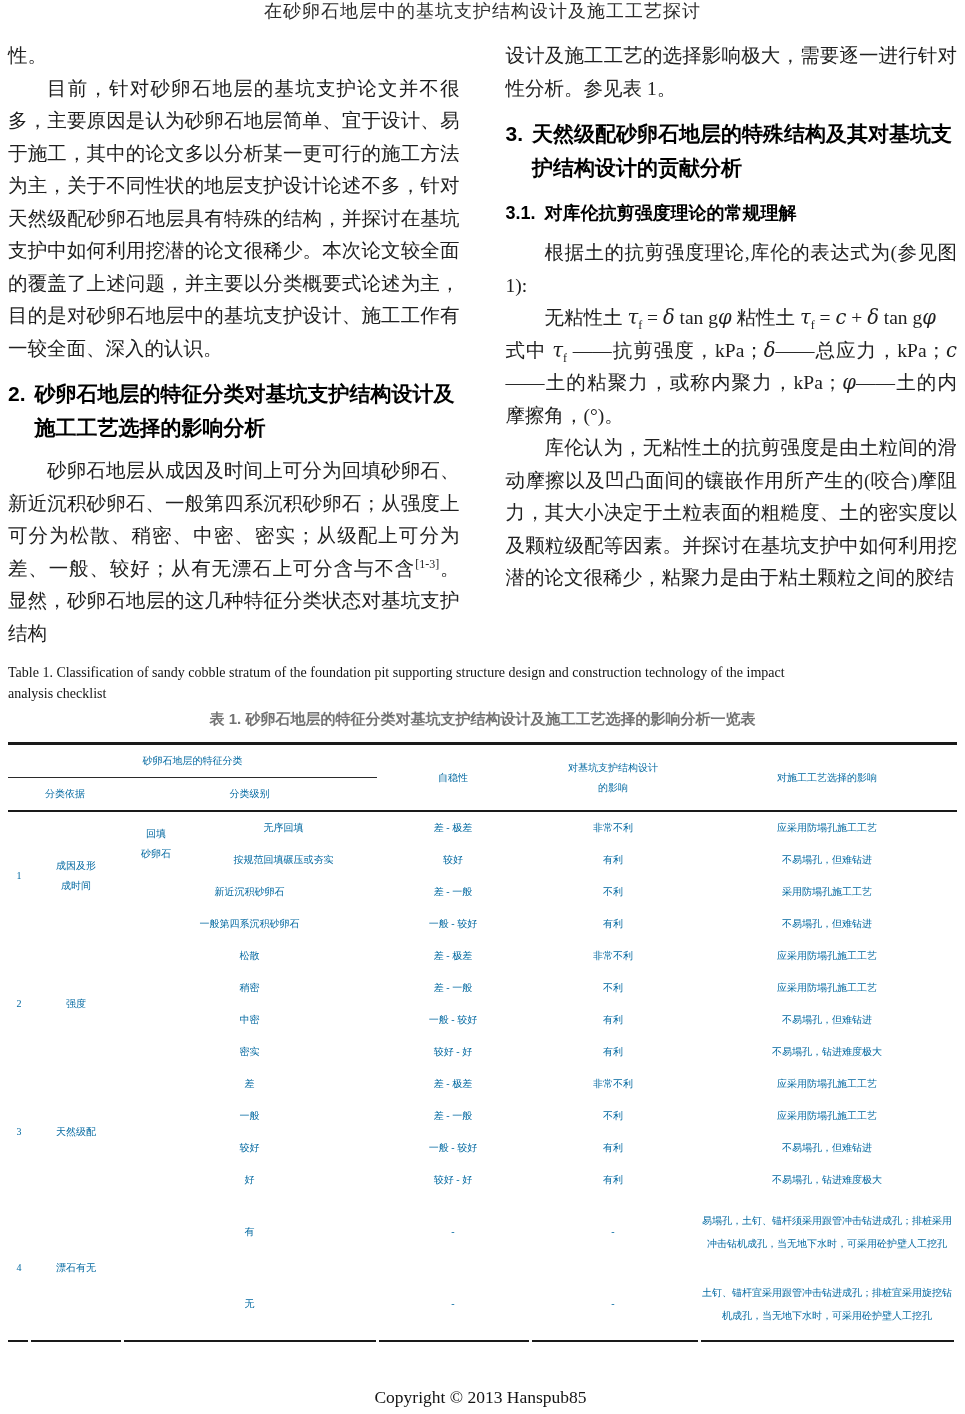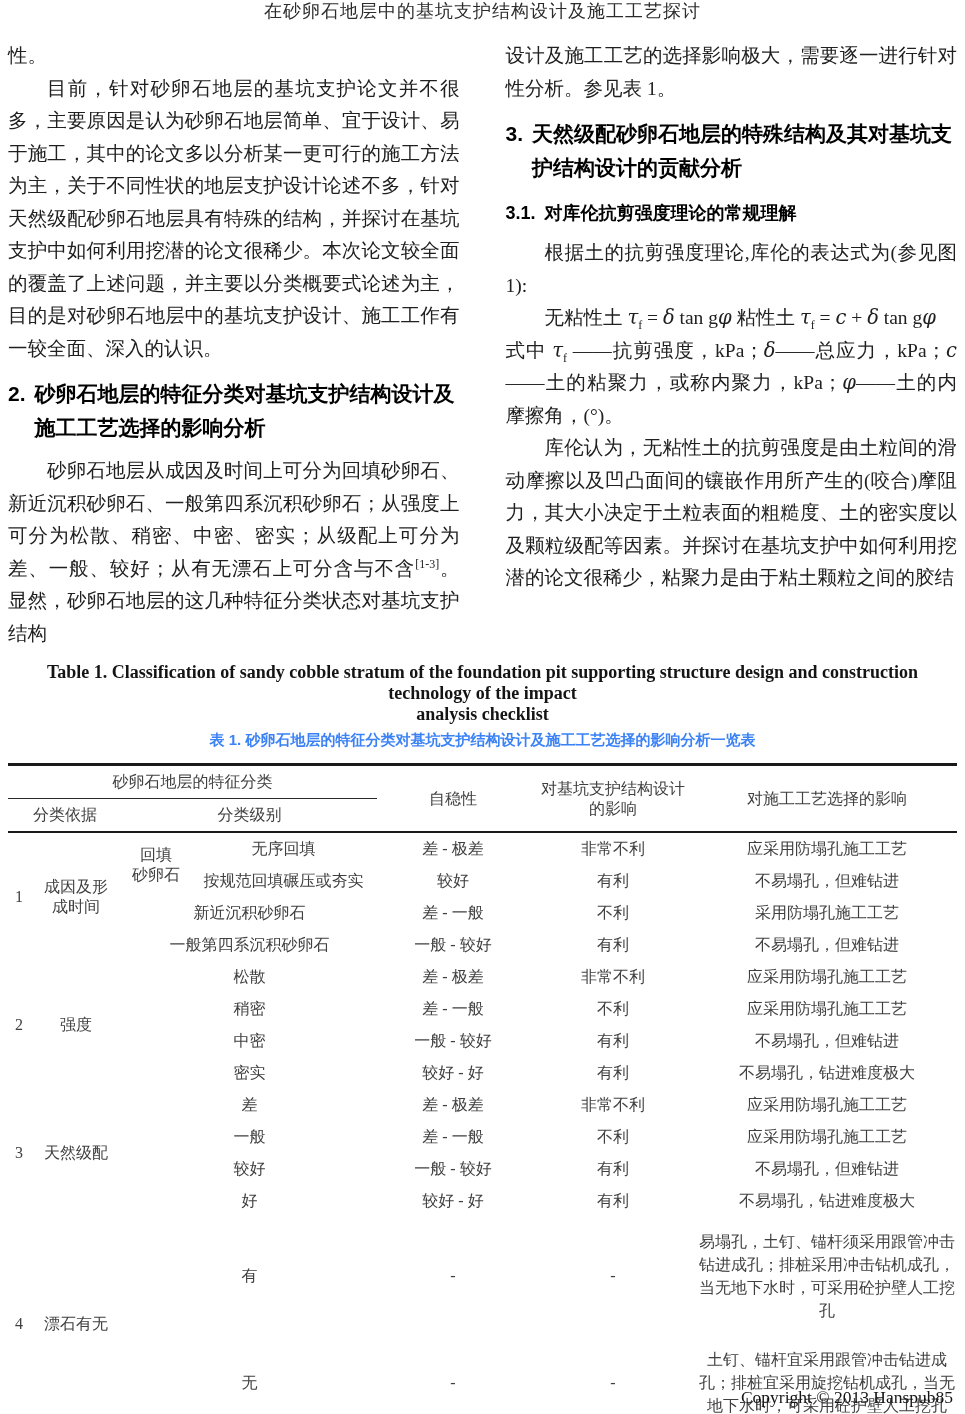--- a/index.html
+++ b/index.html
@@ -30,51 +30,51 @@
   .subheading {
     display:flex; font-family:"Liberation Sans","DejaVu Sans",sans-serif;
     font-weight:bold; color:#000000; font-size:18px; line-height:28px;
     margin:14px 0 10px 0; text-align:left;
   }
   .subheading .h-num { flex:none; margin-right:9px; }
   .formula-line { text-indent:2em; }
   .math-var { font-style:italic; font-family:"DejaVu Serif",serif; }
   .tbl-area { margin-top:12px; padding:0 8px; }
   .caption-en {
-    font-weight:bold; font-size:18px; line-height:21px; text-align:center;
+    font-weight:normal; font-size:14px; line-height:21px; text-align:left;
     white-space:pre-line; color:#141414;
   }
   .caption-zh {
     font-family:"Liberation Sans","DejaVu Sans",sans-serif; font-weight:bold;
-    font-size:15px; line-height:22px; text-align:center; margin-top:4px; color:#3b82f6;
+    font-size:15px; line-height:22px; text-align:center; margin-top:4px; color:#737373;
   }
   table {
     width:949px; border-collapse:collapse; table-layout:fixed;
     margin-top:12px; border-top:3px solid #1a1a1a;
-    font-size:16px; color:#404040;
+    font-size:10px; color:#0369a1;
   }
   col.c-no { width:22px; } col.c-basis { width:92px; } col.c-sub { width:68px; }
   col.c-level { width:187px; } col.c-stab { width:152px; } col.c-design { width:168px; }
   col.c-constr { width:260px; }
   th { font-weight:normal; text-align:center; vertical-align:middle; }
   thead th { padding:6px 2px; line-height:20px; }
   th.group-head { border-bottom:1px solid #2a2a2a; }
   th.hd-bottom { border-bottom:2px solid #1a1a1a; }
   .wrap { white-space:pre-line; }
   tbody td {
     text-align:center; vertical-align:middle; padding:6px 2px; line-height:20px;
   }
   td.long-cell { line-height:23px; padding:13px 2px; }
   .bottom-rule { display:flex; gap:3px; width:949px; margin-top:0; }
   .bottom-rule i { display:block; height:2px; background:#1a1a1a; }
   .seg1 { width:20px; } .seg2 { width:90px; } .seg3 { width:252px; }
   .seg4 { width:150px; } .seg5 { width:166px; } .seg6 { width:253px; }
   .footer {
     position:absolute; left:8px; right:12px; bottom:6px;
-    display:flex; justify-content:flex-end; align-items:baseline;
+    display:flex; justify-content:center; align-items:baseline;
     font-size:17.5px; color:#141414;margin-top:23px;
   }
 </style>
 </head>
 <body>
 
 <div class="page-title">在砂卵石地层中的基坑支护结构设计及施工工艺探讨</div>
 
 <div class="columns">
 

